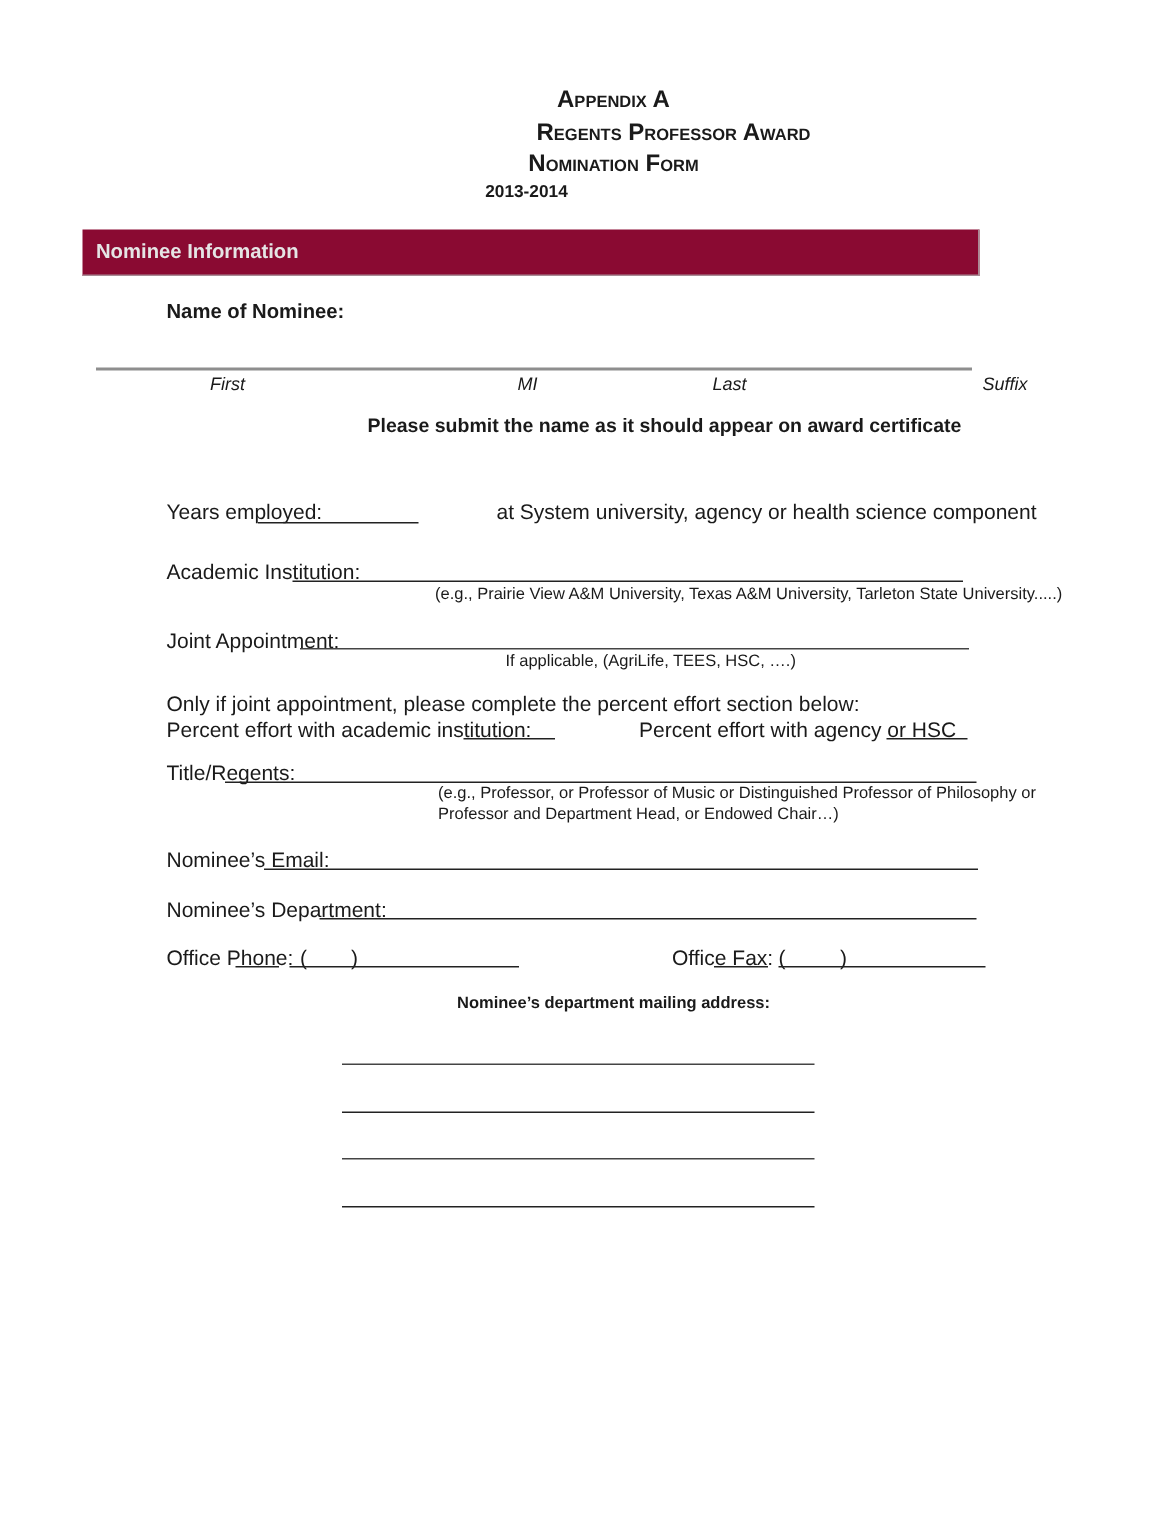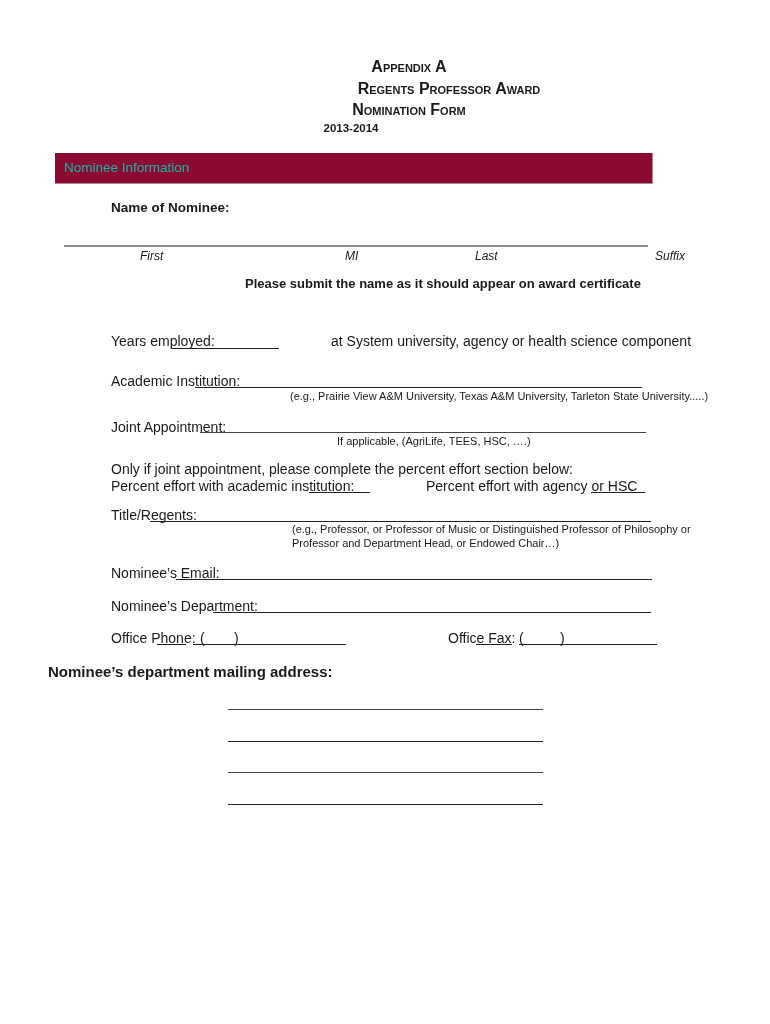--- a/index.html
+++ b/index.html
@@ -26,21 +26,21 @@
 
   
   .section-bar {
     left: 55px; top: 153px; width: 598px; height: 31px;
     background: #8a0a32;
     border-bottom: 1px solid #a88a94;
     border-right: 1px solid #a88a94;
   }
   .section-bar span {
     position: absolute; left: 9px; top: 7px;
-    color: #14b8a6; font-weight: normal; font-size: 13.5px;
+    color: #e5e5e5; font-weight: bold; font-size: 13.5px;
   }
 
   .label { font-size: 14px; }
   .bold-label { font-size: 13.5px; font-weight: bold; }
   .italic { font-style: italic; font-size: 12px; }
   .hint { font-size: 11px; margin-left: 44px; }
 
   .line { position: absolute; height: 0; border-top: 1px solid #222; }
   .line.gray { border-top: 2px solid #8e8e8e; }
   .line.dotted { border-top: 1px solid #444; }
@@ -118,21 +118,21 @@
 <div class="line" style="left:193px; top:644px; width:153px;"></div>
 
 <div class="abs label" style="left:400px; top:630px;">Office Fax:</div>
 <div class="abs label" style="left:471px; top:630px;">(</div>
 <input class="input-field" style="left: 476px; top: 628px; width: 36px; height: 16px;" type="text">
 <div class="line" style="left:476px; top:644px; width:36px;"></div>
 <div class="abs label" style="left:512px; top:630px;">)</div>
 <input class="input-field" style="left: 519px; top: 628px; width: 138px; height: 16px;" type="text">
 <div class="line" style="left:519px; top:644px; width:138px;"></div>
 
-<div class="abs bold-label" style="left:0; width:770px; text-align:left; top:663px; font-size:15px;">Nominee’s department mailing address:</div>
+<div class="abs bold-label" style="left:0; width:770px; text-align:center; top:663px; font-size:11px;">Nominee’s department mailing address:</div>
 <input class="input-field" style="left: 228px; top: 692px; width: 315px; height: 16px;" type="text">
 <div class="line dotted" style="left:228px; top:709px; width:315px;"></div>
 <input class="input-field" style="left: 228px; top: 724px; width: 315px; height: 16px;" type="text">
 <div class="line" style="left:228px; top:741px; width:315px;"></div>
 <input class="input-field" style="left: 228px; top: 755px; width: 315px; height: 16px;" type="text">
 <div class="line dotted" style="left:228px; top:772px; width:315px;"></div>
 <input class="input-field" style="left: 228px; top: 787px; width: 315px; height: 16px;" type="text">
 <div class="line" style="left:228px; top:804px; width:315px;"></div>
 
 </body></html>

